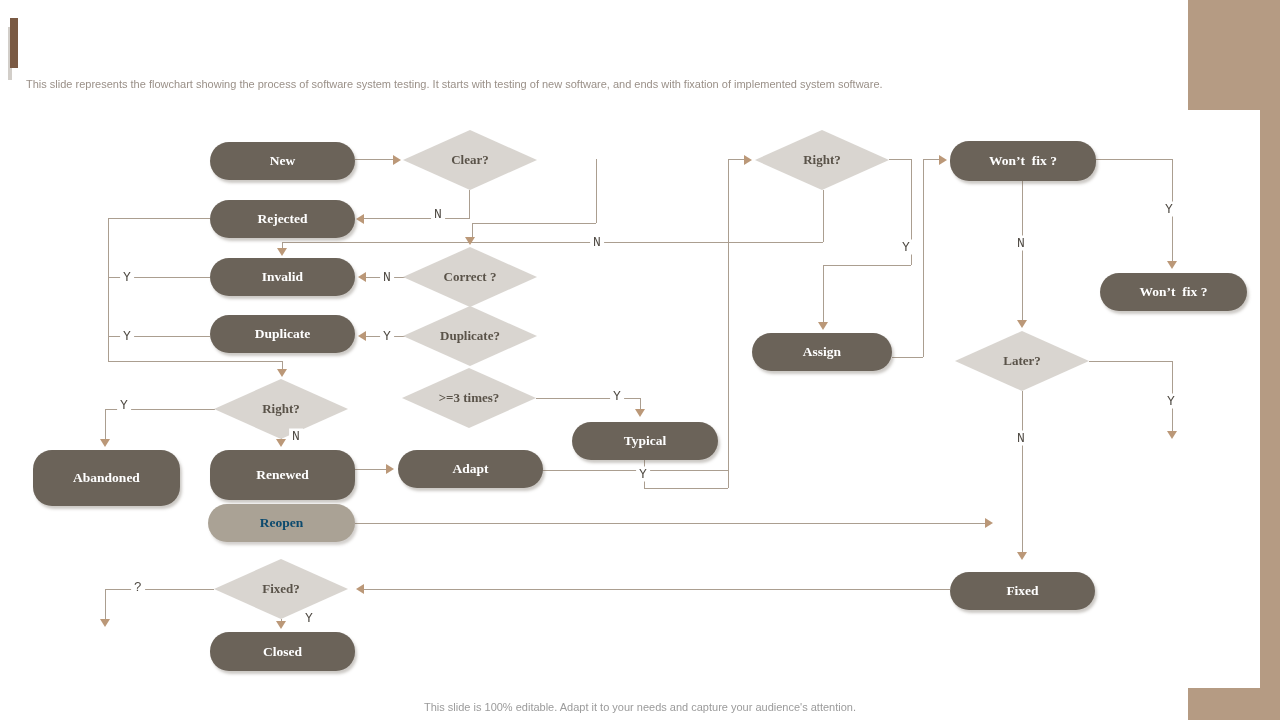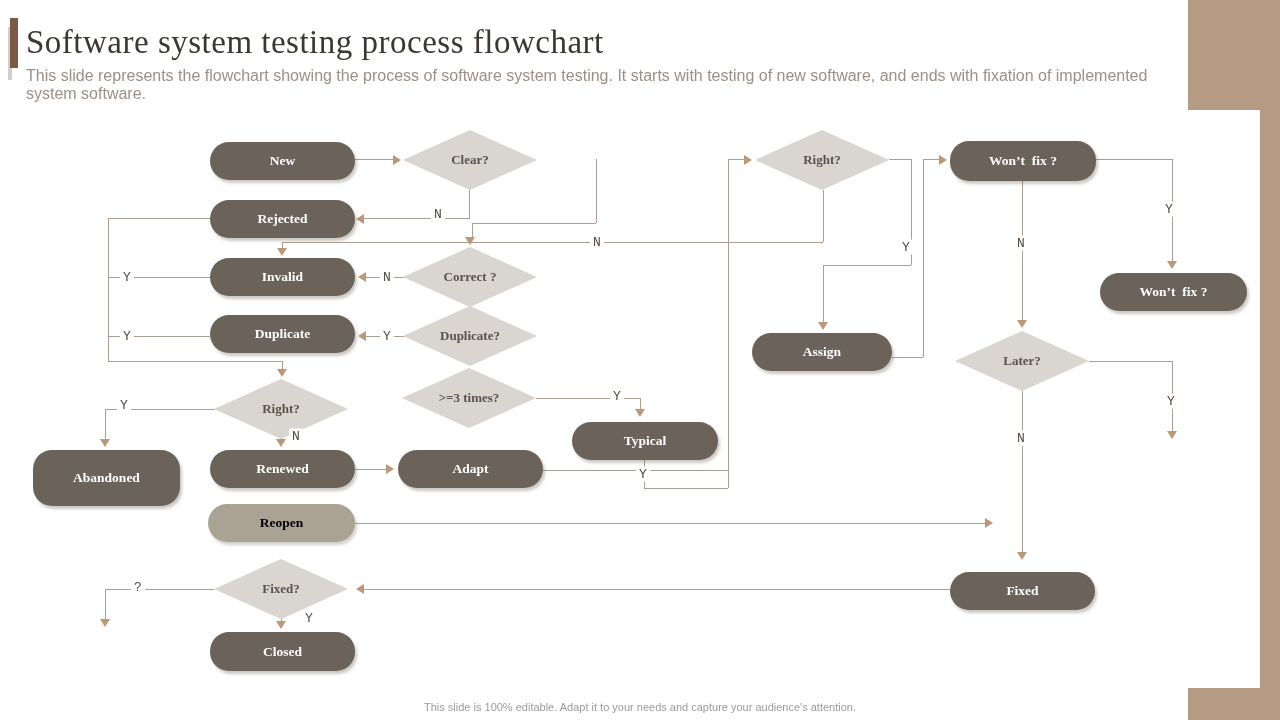--- a/index.html
+++ b/index.html
@@ -9,37 +9,37 @@
   }
   
   .strip{position:absolute;background:var(--accent_tan);}
   
   .title{
     position:absolute;left:26px;top:24px;width:900px;
     font-family:"Liberation Serif",serif;font-size:33px;font-weight:400;
     color:#3b3732;letter-spacing:.5px;white-space:nowrap;
   }
   .subtitle{
-    position:absolute;left:26px;top:67px;width:1150px;
-    font-family:"Liberation Sans",sans-serif;font-size:16px;color:#9a9088;
+    position:absolute;left:26px;top:78px;width:1150px;
+    font-family:"Liberation Sans",sans-serif;font-size:11px;color:#9a9088;
   }
   .footer{
     position:absolute;left:330px;top:701px;width:620px;text-align:center;
     font-family:"Liberation Sans",sans-serif;font-size:11px;color:#9b9b9b;
   }
   .accent-shadow{position:absolute;left:8px;top:27px;width:4px;height:53px;background:#d2cec9;}
   .accent-bar{position:absolute;left:10px;top:18px;width:8px;height:50px;background:#7a5a44;}
   
   .pill{
     position:absolute;border-radius:19px;background:var(--node_dark);
     display:flex;align-items:center;justify-content:center;
     color:#ffffff;font-weight:bold;font-size:13.5px;
     box-shadow:2px 3px 3px rgba(110,100,88,.35);
   }
-  .pill.light{background:var(--node_light);color:#000000;box-shadow:2px 3px 3px rgba(110,100,88,.30);text-align:center;}
+  .pill.light{background:var(--node_light);color:#0c4a6e;box-shadow:2px 3px 3px rgba(110,100,88,.30);text-align:center;}
   .diamond{
     position:absolute;width:134px;height:60px;
     display:flex;align-items:center;justify-content:center;
     background:var(--diamond);color:#5a5349;font-weight:bold;font-size:13px;
     clip-path:polygon(50% 0,100% 50%,50% 100%,0 50%);
     filter:drop-shadow(2px 2px 2px rgba(90,80,70,.25));
   }
   .nlabel{white-space:pre;}
   
   .cline{position:absolute;background:var(--line);}
@@ -62,21 +62,20 @@
 <div class="slide">
 
   <div class="decor">
     <div class="strip" style="left:1260px;top:0;width:20px;height:720px;"></div>
     <div class="strip" style="left:1188px;top:0;width:92px;height:110px;"></div>
     <div class="strip" style="left:1188px;top:688px;width:92px;height:32px;"></div>
     <div class="accent-shadow"></div>
     <div class="accent-bar"></div>
   </div>
 
-  <div class="title">Software system testing process flowchart</div>
   <div class="subtitle">This slide represents the flowchart showing the process of software system testing. It starts with testing of new software, and ends with fixation of implemented system software.</div>
   <div class="footer">This slide is 100% editable. Adapt it to your needs and capture your audience's attention.</div>
 
   <div id="wires">
       <div class="cline" style="left: 355px; top: 159px; width: 40px; height: 1px;"></div>
       <div class="cline" style="left: 364px; top: 218px; width: 106px; height: 1px;"></div>
       <div class="cline" style="left: 472px; top: 223px; width: 124px; height: 1px;"></div>
       <div class="cline" style="left: 282px; top: 242px; width: 541px; height: 1px;"></div>
       <div class="cline" style="left: 364px; top: 277px; width: 41px; height: 1px;"></div>
       <div class="cline" style="left: 364px; top: 336px; width: 41px; height: 1px;"></div>
@@ -155,21 +154,21 @@
       </div>
     <div class="pill" style="left:210px;top:258px;width:145px;height:38px;">
         <span class="nlabel">Invalid</span>
       </div>
     <div class="pill" style="left:210px;top:315px;width:145px;height:38px;">
         <span class="nlabel">Duplicate</span>
       </div>
     <div class="pill" style="left:33px;top:450px;width:147px;height:56px;">
         <span class="nlabel">Abandoned</span>
       </div>
-    <div class="pill" style="left:210px;top:450px;width:145px;height:38px;">
+    <div class="pill" style="left:210px;top:450px;width:145px;height:50px;">
         <span class="nlabel">Renewed</span>
       </div>
     <div class="pill" style="left:398px;top:450px;width:145px;height:38px;">
         <span class="nlabel">Adapt</span>
       </div>
     <div class="pill" style="left:572px;top:422px;width:146px;height:38px;">
         <span class="nlabel">Typical</span>
       </div>
     <div class="pill" style="left:752px;top:333px;width:140px;height:38px;">
         <span class="nlabel">Assign</span>

